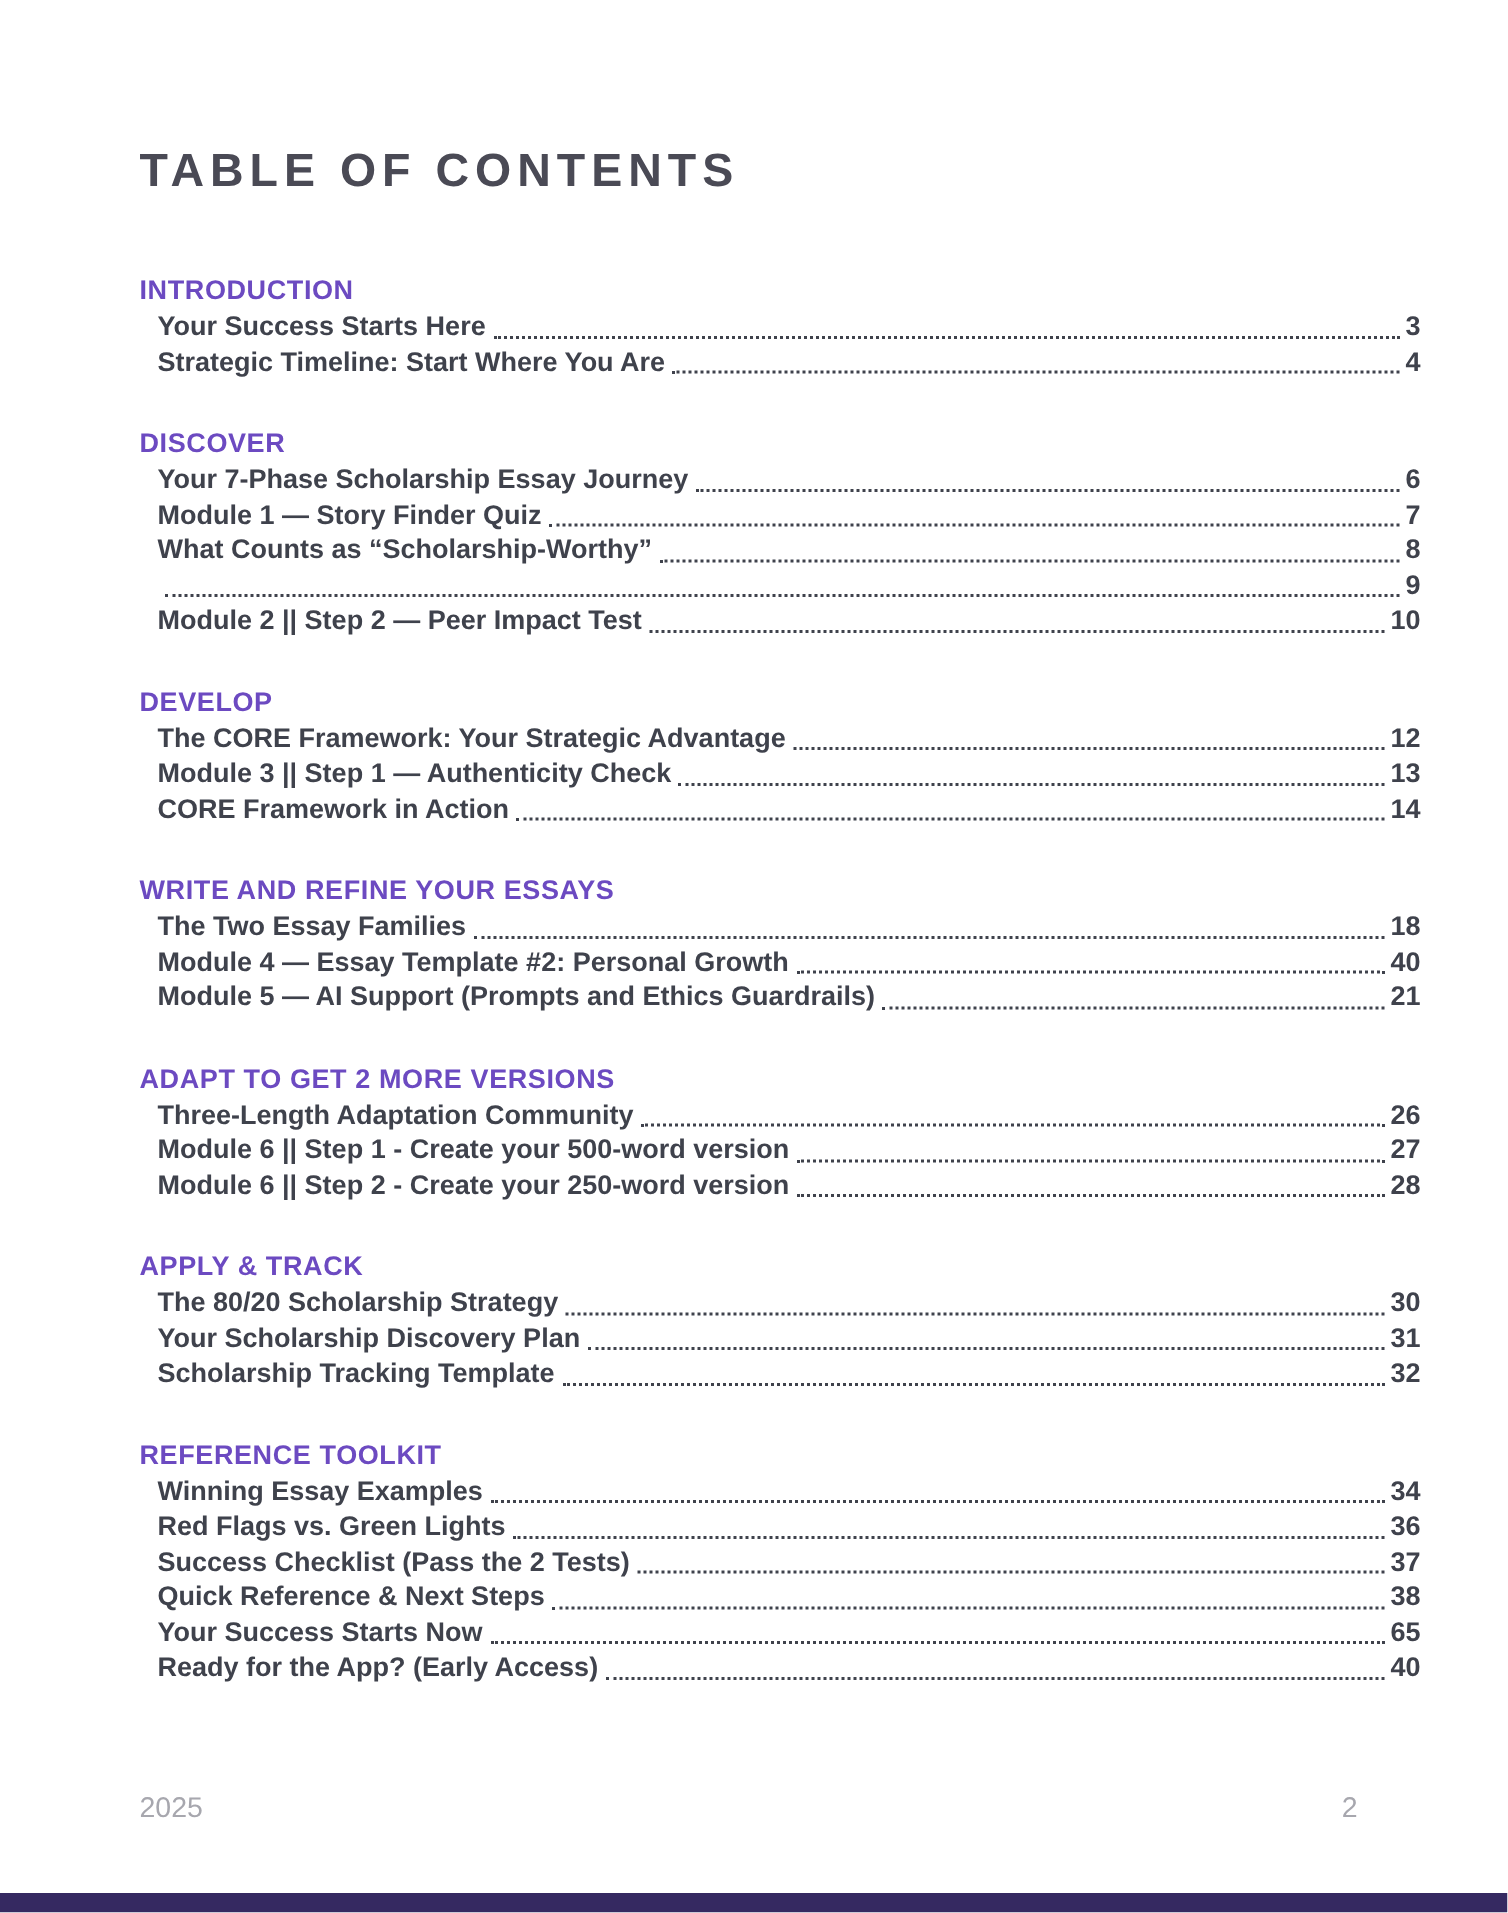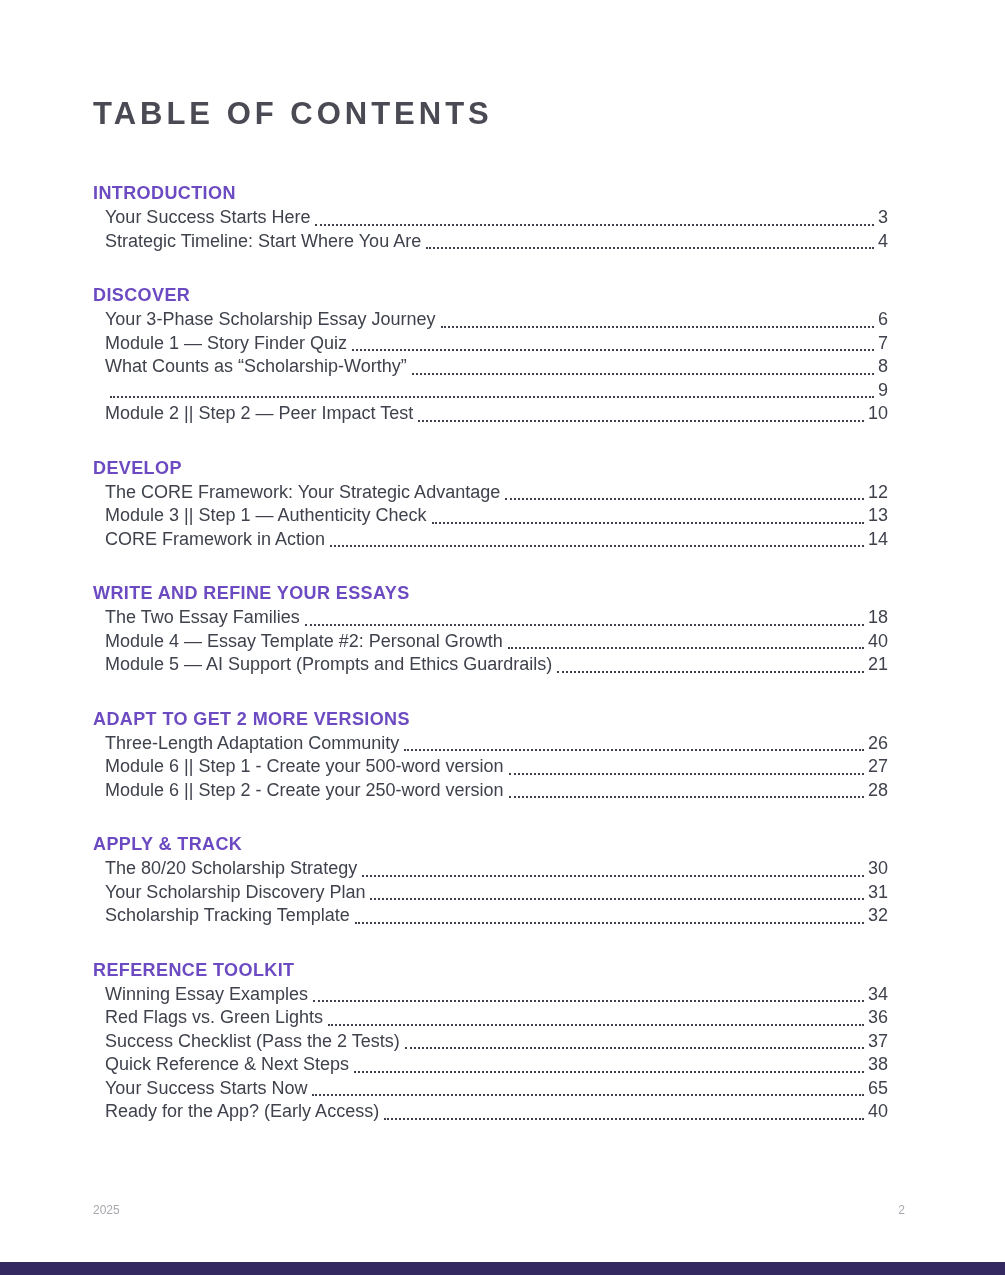--- a/index.html
+++ b/index.html
@@ -7,21 +7,21 @@
   body {
     width: 1005px;
     height: 1275px;
     position: relative;
     font-family: "Liberation Sans", sans-serif;
     overflow: hidden;
   }
   .page {
     position: absolute;
     inset: 0;
-    padding: 96px 117px 0 93px;
+    padding: 96px 58px 0 93px;
   }
   .title {
     font-size: 31px;
     font-weight: bold;
     letter-spacing: 4px;
     color: var(--title-color, #4A4A55);
     margin-bottom: 50px;
   }
   .section { margin-bottom: 22px; }
   .heading {
@@ -33,37 +33,38 @@
     margin-bottom: 1px;
     margin-top: 31px;
   }
   .entry {
     display: flex;
     align-items: flex-end;
     padding-left: 12px;
     font-size: 18px;
     color: var(--text-color, #3F424C);
     line-height: 23.5px;
+    font-weight: bold;
   }
   .entry .label { white-space: nowrap; }
   .leader {
     flex: 1;
     min-width: 24px;
     margin: 0 4px 4px 5px;
     border-bottom: 2.4px dotted var(--text-color, #3F424C);
   }
   .pagenum { white-space: nowrap; }
   .footer {
     position: absolute;
     left: 93px;
     right: 100px;
     bottom: 58px;
     display: flex;
     justify-content: space-between;
-    font-size: 12px;
+    font-size: 19px;
     color: var(--footer-color, #A7A7AE);
   }
   .bottom-bar {
     position: absolute;
     left: 0;
     right: 0;
     bottom: 0;
     height: 13px;
     background: var(--bar-color, #352961);
   }
@@ -89,21 +90,21 @@
     <span class="leader"></span>
     <span class="pagenum">4</span>
   </div>
 </div>
   </section>
 
   <section class="section">
     <h2 class="heading">DISCOVER</h2>
     <div class="entries">
   <div class="entry">
-    <span class="label">Your 3-Phase Scholarship Essay Journey</span>
+    <span class="label">Your 7-Phase Scholarship Essay Journey</span>
     <span class="leader"></span>
     <span class="pagenum">6</span>
   </div>
 
   <div class="entry">
     <span class="label">Module 1 — Story Finder Quiz</span>
     <span class="leader"></span>
     <span class="pagenum">7</span>
   </div>
 

